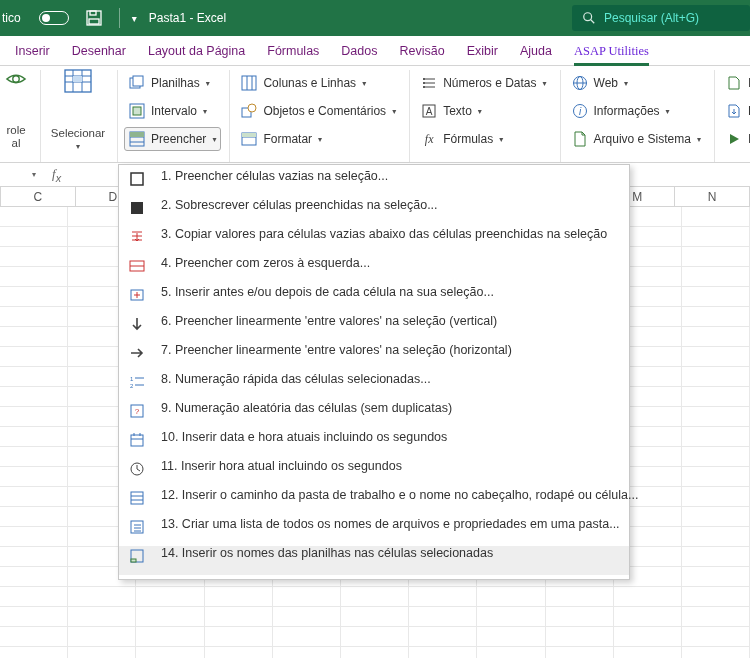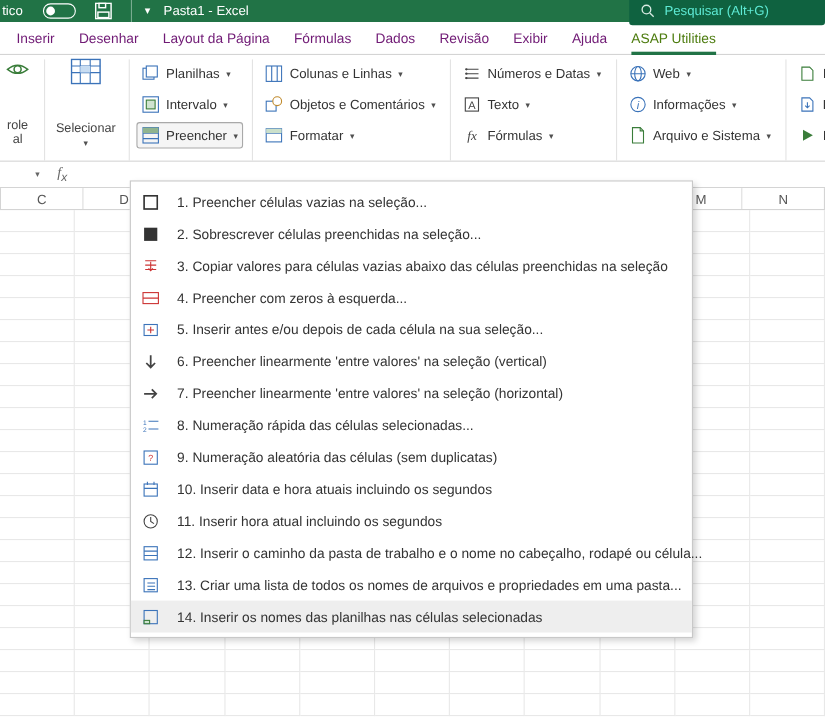--- a/index.html
+++ b/index.html
@@ -1,33 +1,33 @@
 <!DOCTYPE html>
 <html><head>
 <meta charset="utf-8">
 <style>
   * { box-sizing: border-box; font-family: "Segoe UI", sans-serif; }
   body { margin: 0; background: #fff; width: 750px; height: 658px; overflow: hidden; position: relative; }
 
   
-  .titlebar { background: #217346; height: 20px; display: flex; align-items: center; color: #fff; font-size: 12px; }
+  .titlebar { background: #217346; height: 36px; display: flex; align-items: center; color: #fff; font-size: 12px; }
   .toggle { width: 30px; height: 14px; border: 1.5px solid #fff; border-radius: 8px; position: relative; margin-left: 18px; }
   .toggle::after { content: ""; position: absolute; width: 8px; height: 8px; background: #fff; border-radius: 50%; top: 1.5px; left: 2px; }
   .save-icon { width: 22px; height: 22px; margin: 0 14px; display: flex; align-items: center; justify-content: center; }
   .divider-v { width: 1px; height: 20px; background: rgba(255,255,255,0.4); }
   .title-caret { margin: 0 12px; font-size: 10px; }
   .title-text { }
   .searchbox { margin-left: auto; display: flex; align-items: center; background: #0f6240; min-width: 178px; height: 26px; border-radius: 3px; padding: 0 10px; gap: 8px; }
   .searchbox svg { flex-shrink: 0; }
   .searchbox span { color: #5eead4; font-size: 12px; }
 
   
   .tabs { height: 30px; display: flex; align-items: flex-end; border-bottom: 1px solid #d4d4d4; background:#fff; padding-left: 4px; }
   .tab { padding: 0 11px; height: 28px; display: flex; align-items: center; font-size: 12.5px; color: #701a75; cursor: pointer; }
-  .tab.active { color: #4d7c0f; position: relative; }
+  .tab.active { color: #6d28d9; position: relative; font-family: Liberation Serif, serif; }
   .tab.active::after { content:""; position:absolute; left:11px; right:11px; bottom:-1px; height:3px; background:#217346; }
 
   
   .ribbon { background: #fff; border-bottom: 1px solid #d4d4d4; height: 97px; display: flex; padding: 4px 0 0 0; }
   .group { border-right: 1px solid #e3e3e3; padding: 0 8px 1px 6px; display: flex; flex-direction: column; justify-content: flex-start; align-items: center; }
   .group:last-child { border-right: none; }
   .bigbtn { display:flex; flex-direction:column; align-items:center; justify-content:center; width:62px; height:80px; font-size:11.5px; color:#444; gap:2px; }
   .bigbtn .ic { width:30px; height:28px; display:flex; align-items:center; justify-content:center; }
   .bigbtn .lbl { text-align:center; line-height:1.15;margin-top:32px; }
   .bigbtn .caret { font-size:8px; color:#505050; }
@@ -46,21 +46,21 @@
   
   .gridwrap { position: relative; }
   .cols { display:flex; height:20px; border-bottom:1px solid #d4d4d4; }
   .colh { width:75px; border-right:1px solid #d4d4d4; display:flex; align-items:center; justify-content:center; font-size:12px; color:#555; background:#fff; }
   .colh.first { width:0px; }
   .rows .r { height:20px; display:flex; }
   .rows .c { width:75px; border-right:1px solid #e8e8e8; border-bottom:1px solid #e8e8e8; }
 
   
   .menu { position:absolute; left:118px; top:164px; width:512px; background:#fff; border:1px solid #c8c8c8; box-shadow: 3px 3px 6px rgba(0,0,0,0.18); padding:4px 0; z-index:10;}
-  .mi { display:flex; align-items:center; height:29px; padding: 0 16px 0 8px; font-size:12.5px; color:#333; gap:14px; }
+  .mi { display:flex; align-items:flex-start; height:29px; padding: 0 16px 0 8px; font-size:12.5px; color:#333; gap:14px; }
   .mi:hover, .mi.hov { background:#eeeeee; }
   .mi .mic { width:20px; height:20px; display:flex; align-items:center; justify-content:center; flex-shrink:0; }
   .mi .mtx { white-space: nowrap; }
 
   svg { display:block; }
 </style>
 </head>
 <body>
 
 <div class="titlebar">

